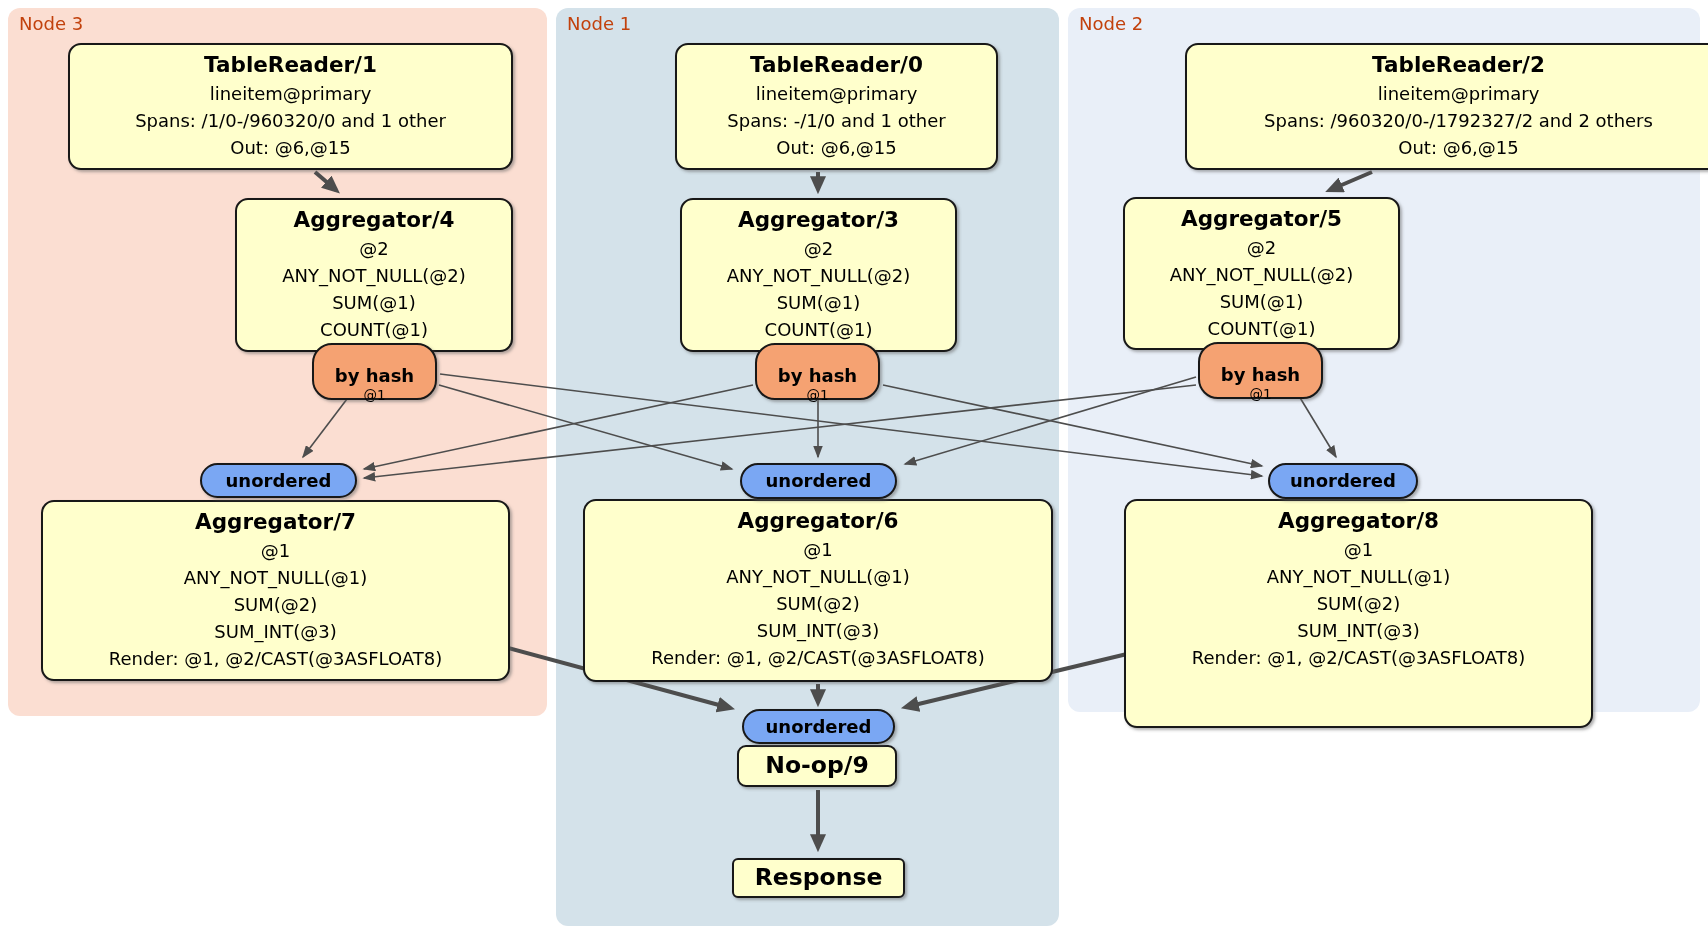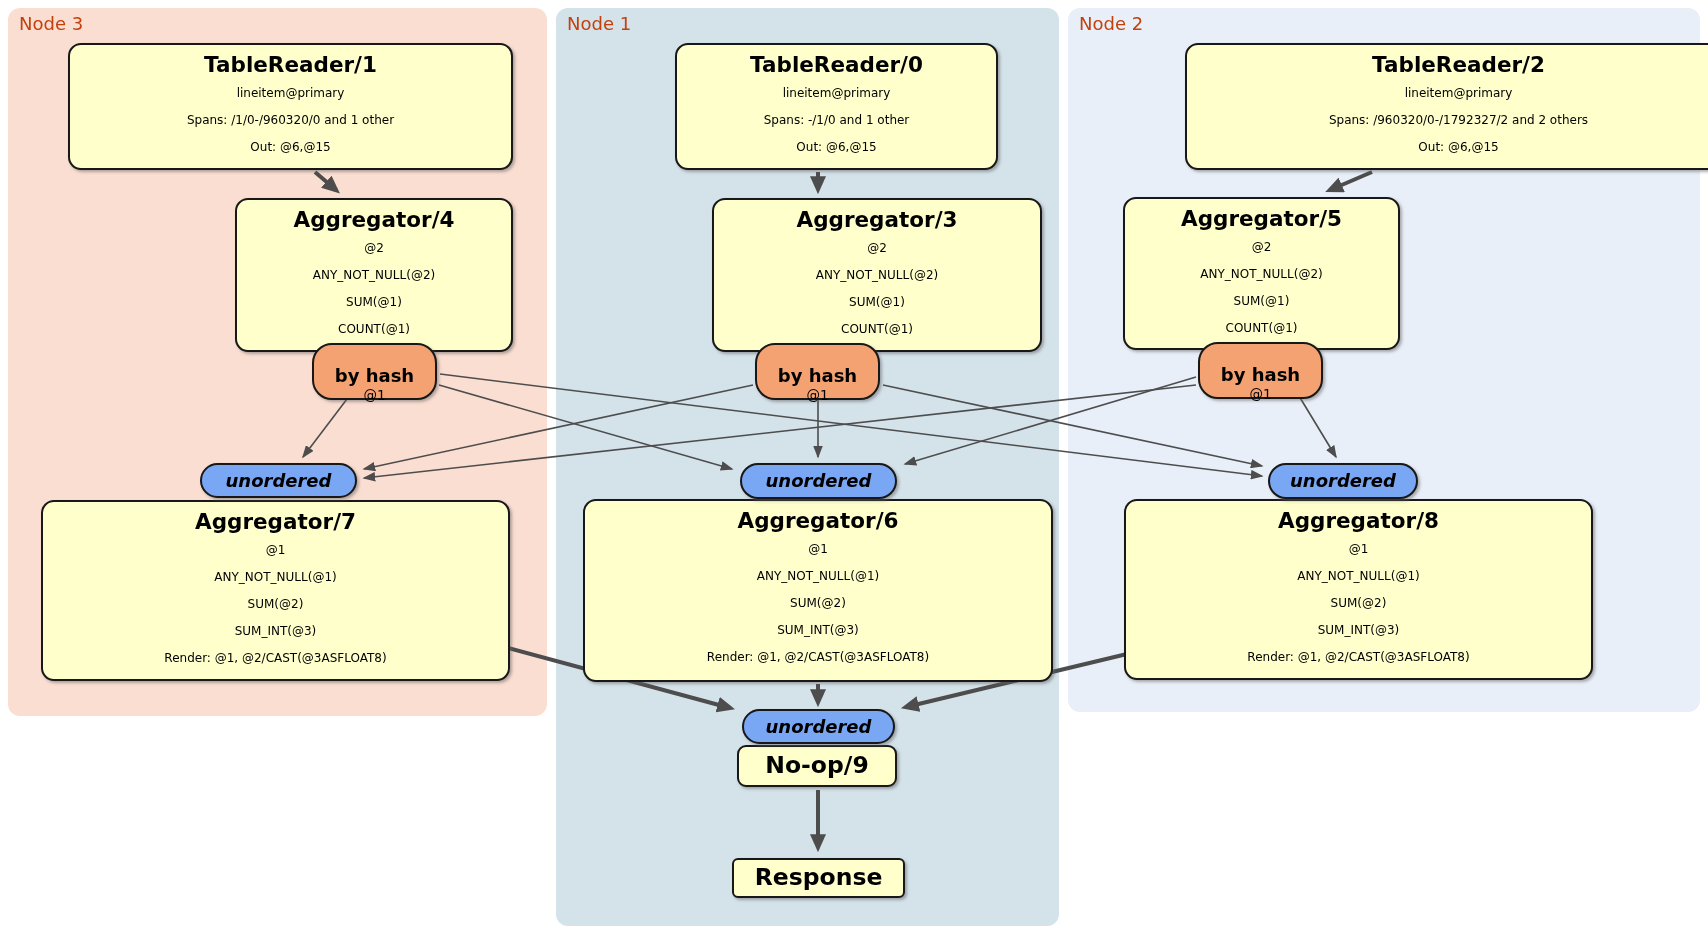--- a/index.html
+++ b/index.html
@@ -10,32 +10,32 @@
   .canvas{position:absolute;left:0;top:0;width:1708px;height:940px;}
   .region{position:absolute;border-radius:12px;}
   .region-label{font-size:18px;line-height:22px;padding:5px 0 0 11px;color:#c2410c;}
   svg.edges{position:absolute;left:0;top:0;pointer-events:none;}
   .ybox{
     position:absolute;background:#FFFFCC;border:2px solid #181818;border-radius:13px;
     text-align:center;box-sizing:border-box;padding-top:5px;
     box-shadow:2px 2px 3px rgba(100,100,100,.5);
   }
   .btitle{font-weight:bold;font-size:21.5px;line-height:30px;white-space:nowrap;}
-  .bline{font-size:12px;line-height:27px;white-space:nowrap;}
+  .bline{font-size:18px;line-height:27px;white-space:nowrap;}
   .single{display:flex;align-items:center;justify-content:center;padding-top:0;}
   .single .btitle{font-size:23.5px;line-height:1;}
   .pill{
     position:absolute;border:2px solid #181818;text-align:center;box-sizing:border-box;
     box-shadow:2px 2px 3px rgba(100,100,100,.5);
   }
   .byhash{background:#F5A272;border-radius:20px;}
   .byhash .pl{font-weight:bold;font-size:18px;line-height:24px;padding-top:19px;white-space:nowrap;}
   .byhash .ps{font-size:13.5px;line-height:15px;white-space:nowrap;}
   .unordered{background:#7AA7F3;border-radius:18px;}
-  .unordered .pl{font-weight:bold;font-size:18px;line-height:31px;white-space:nowrap;font-style:italic;}
+  .unordered .pl{font-weight:bold;font-size:18px;line-height:31px;white-space:nowrap;}
 </style>
 </head>
 <body>
 
 <div class="canvas">
 
   <div class="region" style="left:8px;top:8px;width:539px;height:708px;background:#FBDED2;">
     <div class="region-label">Node 3</div>
   </div>
   <div class="region" style="left:556px;top:8px;width:503px;height:918px;background:#D4E2EA;">
@@ -99,21 +99,21 @@
     <div class="bline">SUM_INT(@3)</div>
     <div class="bline">Render: @1, @2/CAST(@3ASFLOAT8)</div>
   </div>
 
   <div class="ybox" style="left:657px;top:43px;width:323px;height:127px;margin-left:18px;">
     <div class="btitle">TableReader/0</div>
     <div class="bline">lineitem@primary</div>
     <div class="bline">Spans: -/1/0 and 1 other</div>
     <div class="bline">Out: @6,@15</div>
   </div>
-  <div class="ybox" style="left:680px;top:198px;width:330px;height:154px;margin-left:32px;">
+  <div class="ybox" style="left:680px;top:198px;width:277px;height:154px;">
     <div class="btitle">Aggregator/3</div>
     <div class="bline">@2</div>
     <div class="bline">ANY_NOT_NULL(@2)</div>
     <div class="bline">SUM(@1)</div>
     <div class="bline">COUNT(@1)</div>
   </div>
   <div class="ybox" style="left:583px;top:499px;width:470px;height:183px;">
     <div class="btitle">Aggregator/6</div>
     <div class="bline">@1</div>
     <div class="bline">ANY_NOT_NULL(@1)</div>
@@ -134,21 +134,21 @@
     <div class="bline">Spans: /960320/0-/1792327/2 and 2 others</div>
     <div class="bline">Out: @6,@15</div>
   </div>
   <div class="ybox" style="left:1123px;top:197px;width:277px;height:153px;">
     <div class="btitle">Aggregator/5</div>
     <div class="bline">@2</div>
     <div class="bline">ANY_NOT_NULL(@2)</div>
     <div class="bline">SUM(@1)</div>
     <div class="bline">COUNT(@1)</div>
   </div>
-  <div class="ybox" style="left:1124px;top:499px;width:469px;height:181px;">
+  <div class="ybox" style="left:1124px;top:499px;width:469px;height:229px;">
     <div class="btitle">Aggregator/8</div>
     <div class="bline">@1</div>
     <div class="bline">ANY_NOT_NULL(@1)</div>
     <div class="bline">SUM(@2)</div>
     <div class="bline">SUM_INT(@3)</div>
     <div class="bline">Render: @1, @2/CAST(@3ASFLOAT8)</div>
   </div>
 
   <div class="pill byhash" style="left:312px;top:343px;width:125px;height:57px;">
     <div class="pl">by hash</div>

